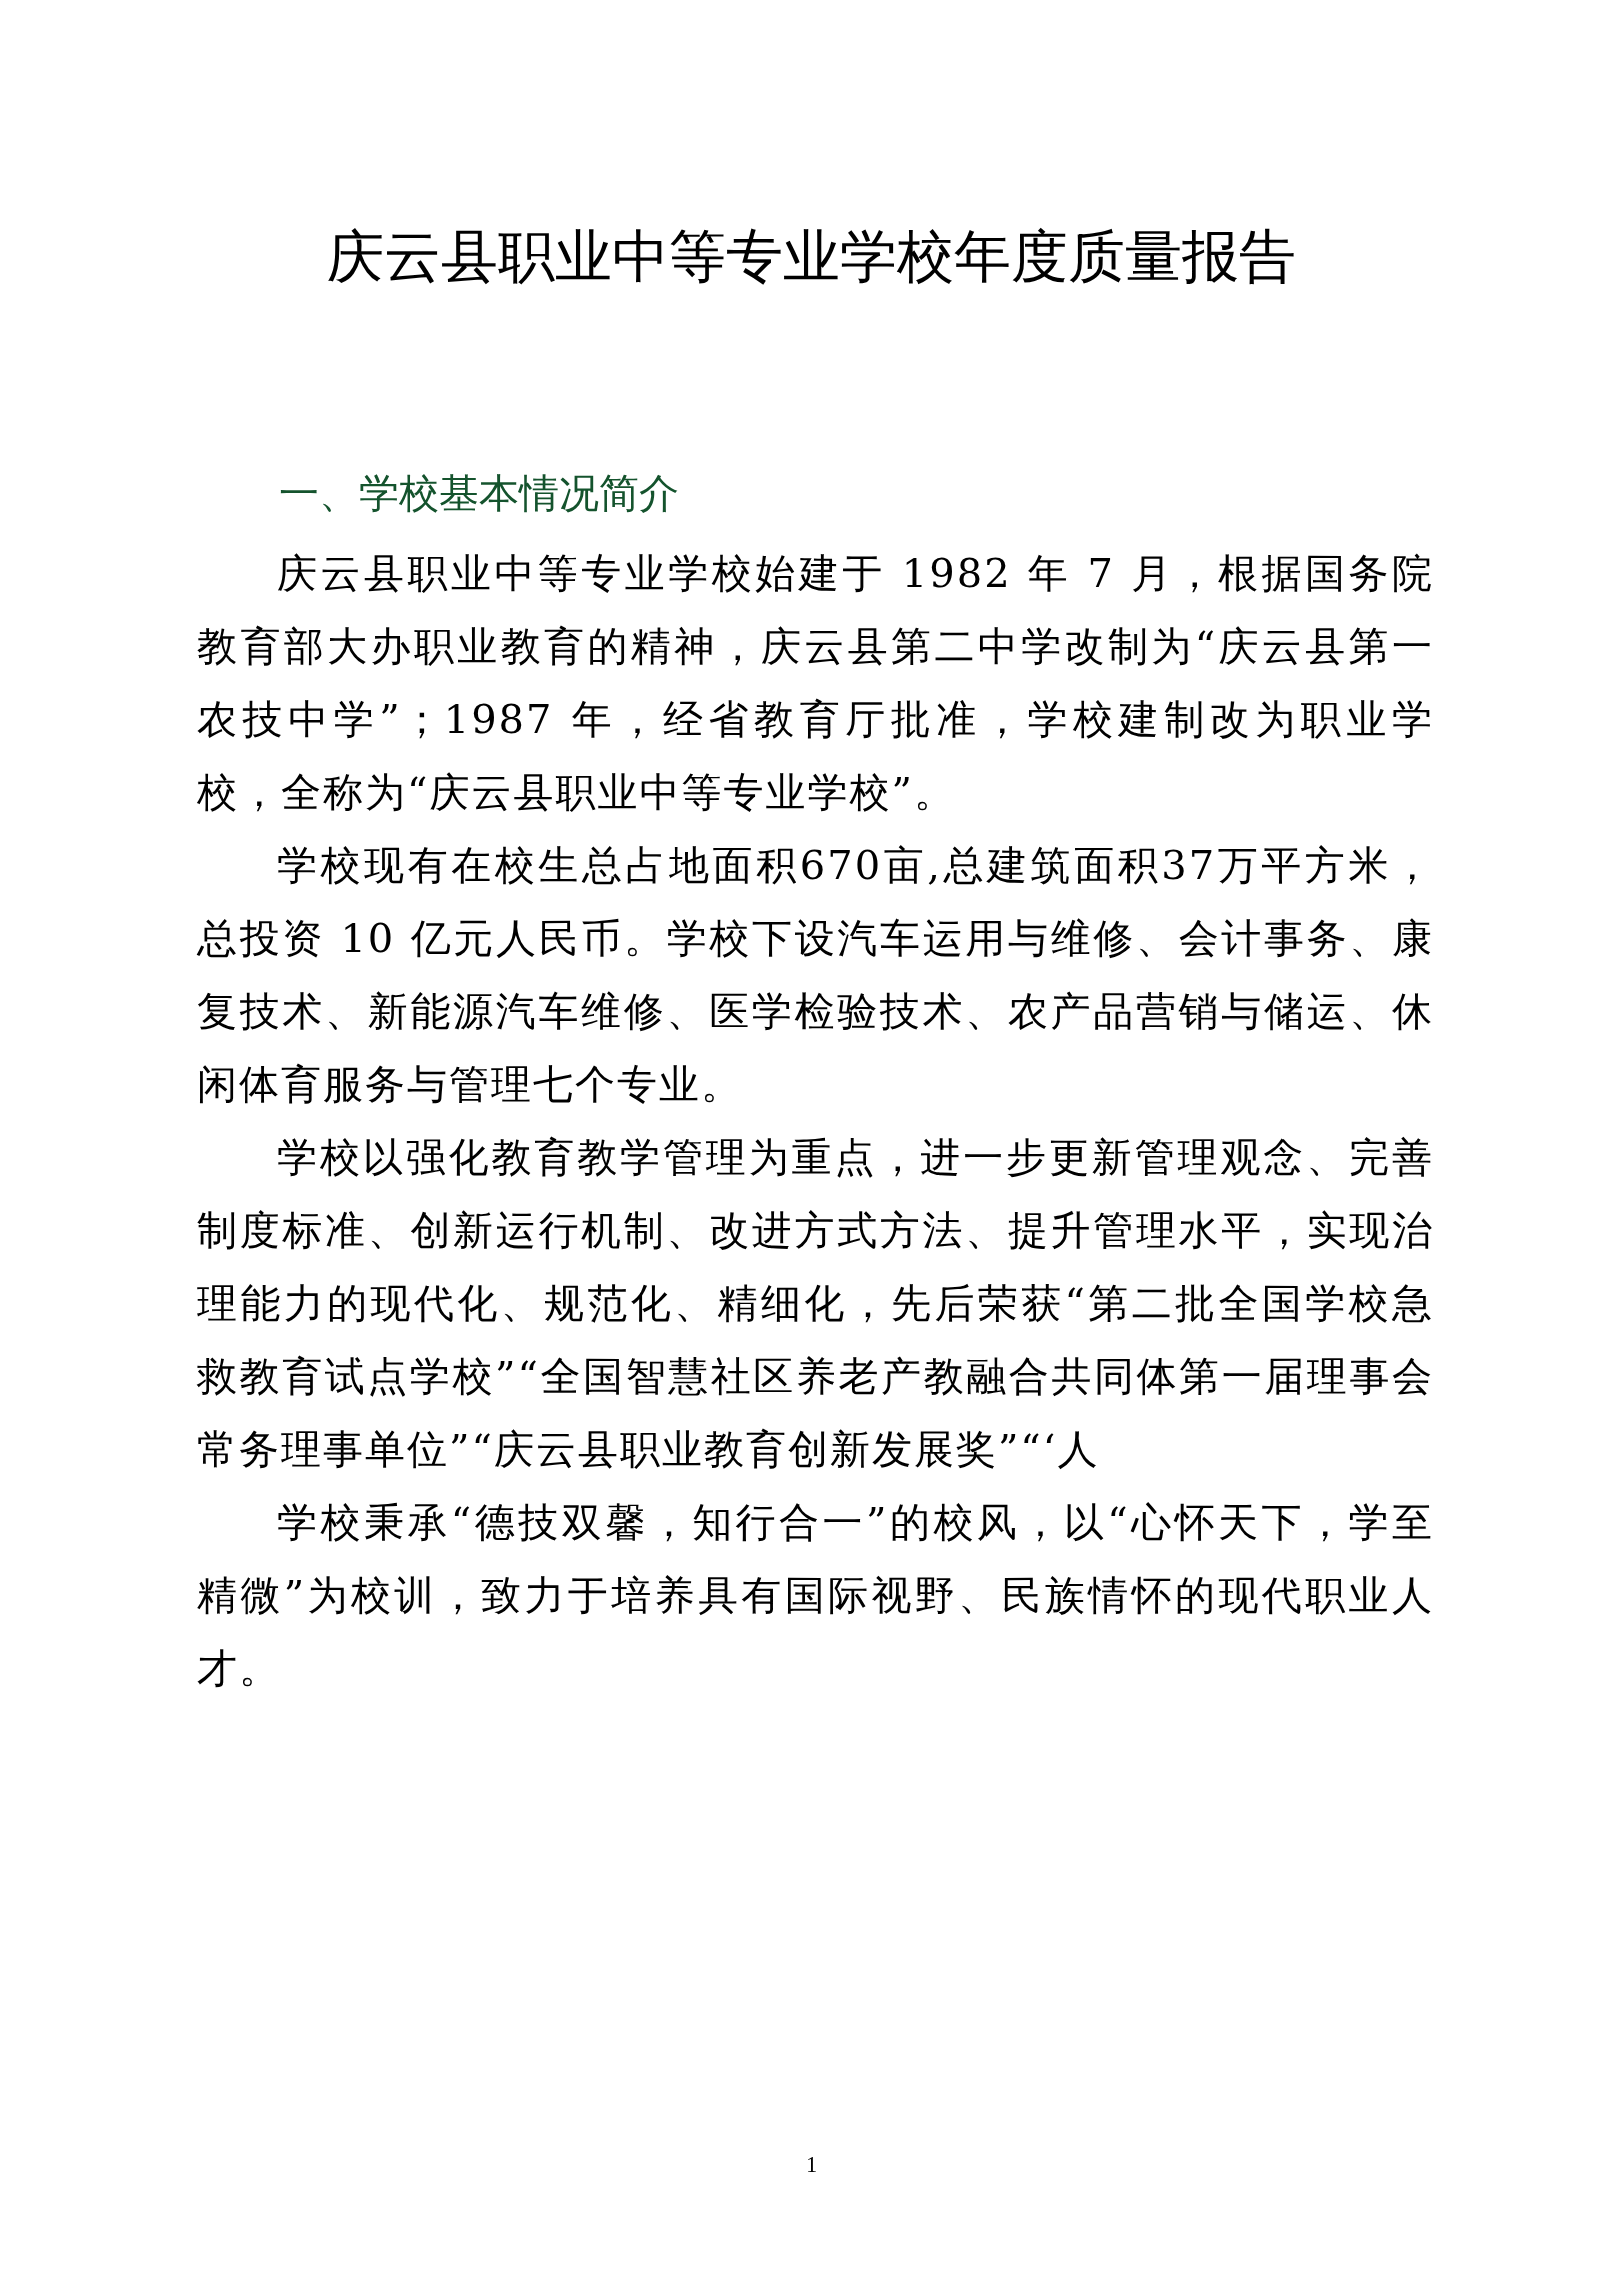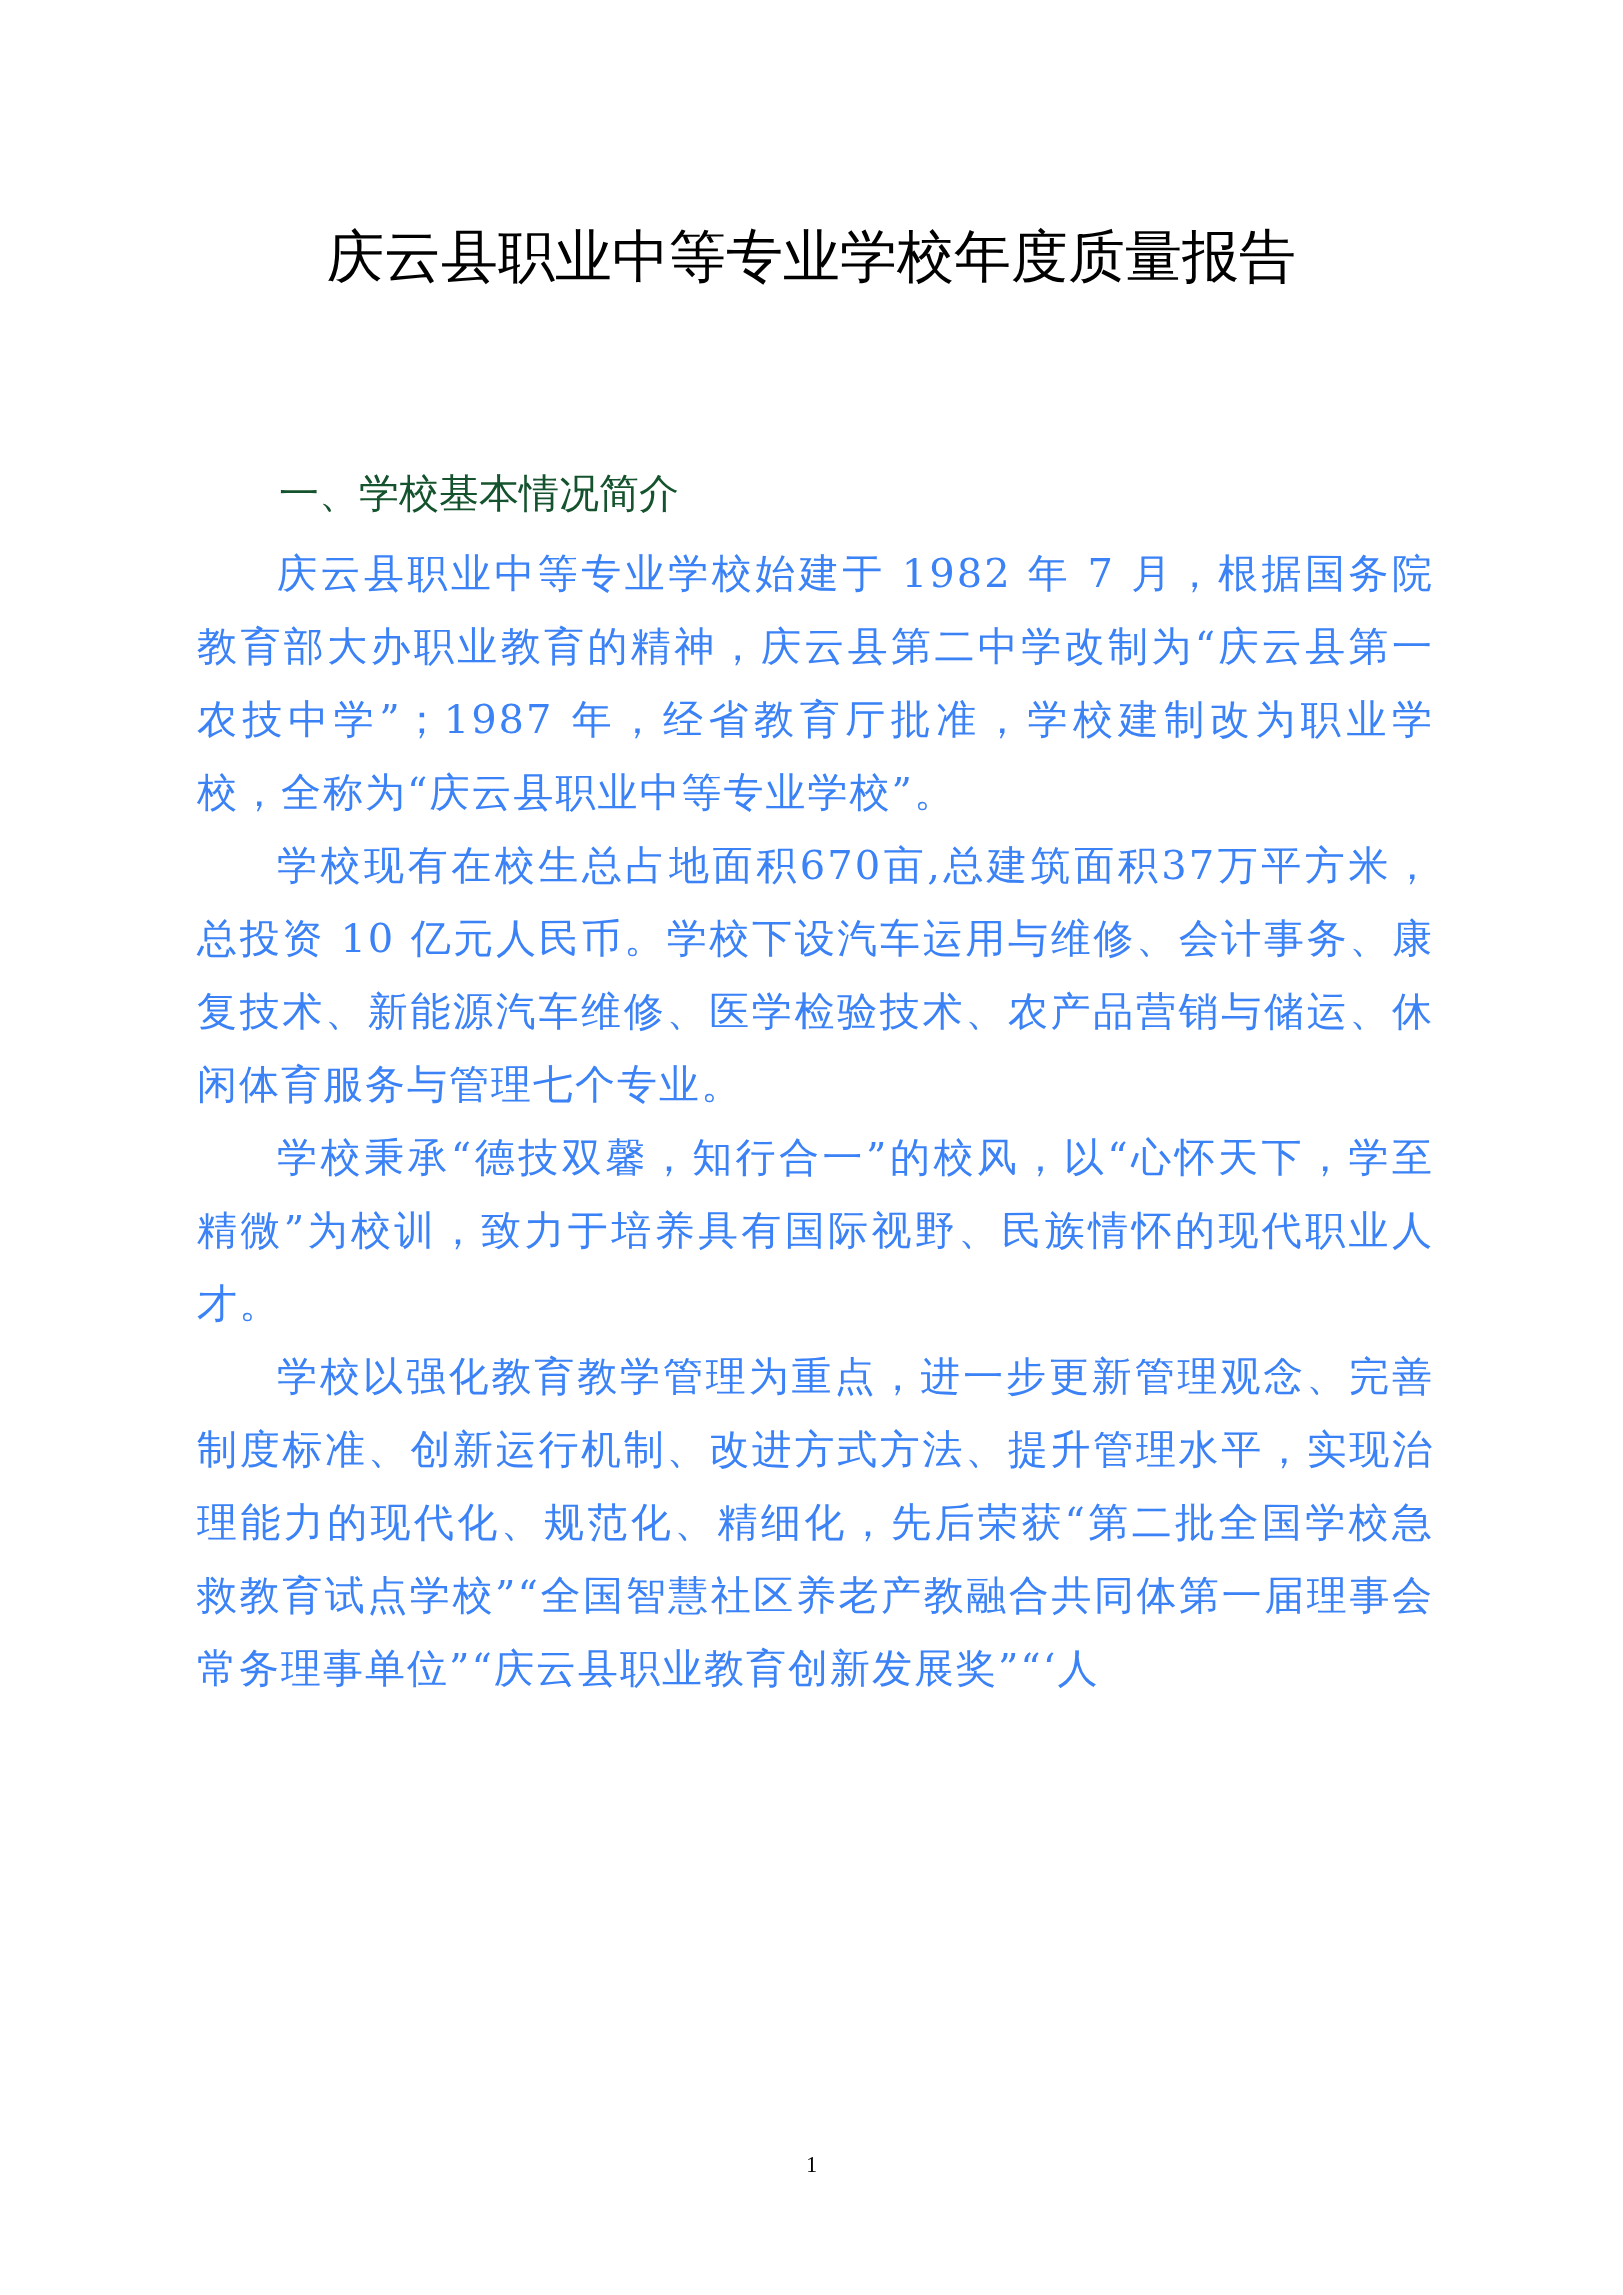--- a/index.html
+++ b/index.html
@@ -56,21 +56,21 @@
       top: 537px;
     }
     .para {
       margin: 0;
       font-size: 40px;
       line-height: 73px;
       text-indent: 80px;
       text-align: justify;
       letter-spacing: 2px;
       word-break: break-all;
-      color: #3b82f6;
+      color: #000000;
     }
 
     .page-number {
       position: absolute;
       left: 0;
       width: 1623px;
       top: 2150px;
       text-align: center;
       font-family: "Liberation Serif", "DejaVu Serif", serif;
       font-size: 22.5px;
@@ -84,20 +84,20 @@
 <div class="page">
 
   <h1 class="doc-title title-main">庆云县职业中等专业学校年度质量报告</h1>
 
 
   <h2 class="section-heading">一、学校基本情况简介</h2>
 
   <div class="body-text">
     <p class="para">庆云县职业中等专业学校始建于 1982 年 7 月，根据国务院教育部大办职业教育的精神，庆云县第二中学改制为“庆云县第一农技中学”；1987 年，经省教育厅批准，学校建制改为职业学校，全称为“庆云县职业中等专业学校”。</p>
     <p class="para">学校现有在校生总占地面积670亩,总建筑面积37万平方米，总投资 10 亿元人民币。学校下设汽车运用与维修、会计事务、康复技术、新能源汽车维修、医学检验技术、农产品营销与储运、休闲体育服务与管理七个专业。</p>
+    <p class="para">学校以强化教育教学管理为重点，进一步更新管理观念、完善制度标准、创新运行机制、改进方式方法、提升管理水平，实现治理能力的现代化、规范化、精细化，先后荣获“第二批全国学校急救教育试点学校”“全国智慧社区养老产教融合共同体第一届理事会常务理事单位”“庆云县职业教育创新发展奖”“‘人</p>
     <p class="para">学校秉承“德技双馨，知行合一”的校风，以“心怀天下，学至精微”为校训，致力于培养具有国际视野、民族情怀的现代职业人才。</p>
-    <p class="para">学校以强化教育教学管理为重点，进一步更新管理观念、完善制度标准、创新运行机制、改进方式方法、提升管理水平，实现治理能力的现代化、规范化、精细化，先后荣获“第二批全国学校急救教育试点学校”“全国智慧社区养老产教融合共同体第一届理事会常务理事单位”“庆云县职业教育创新发展奖”“‘人</p>
   </div>
 
   <div class="page-number">1</div>
 
 </div>
 
 
 </body></html>

